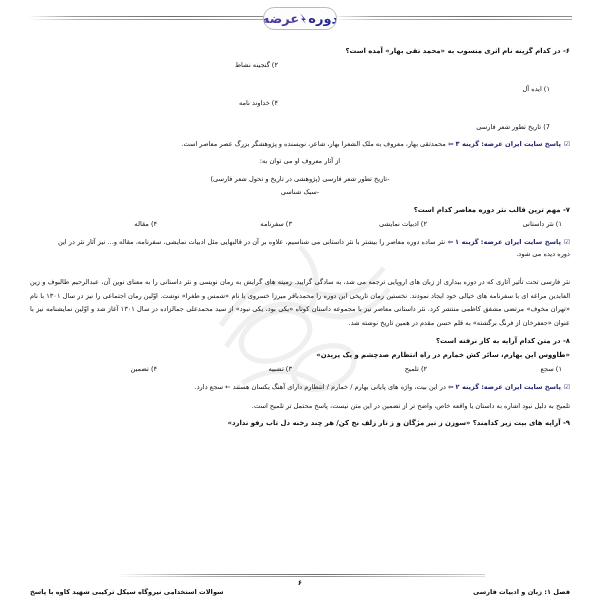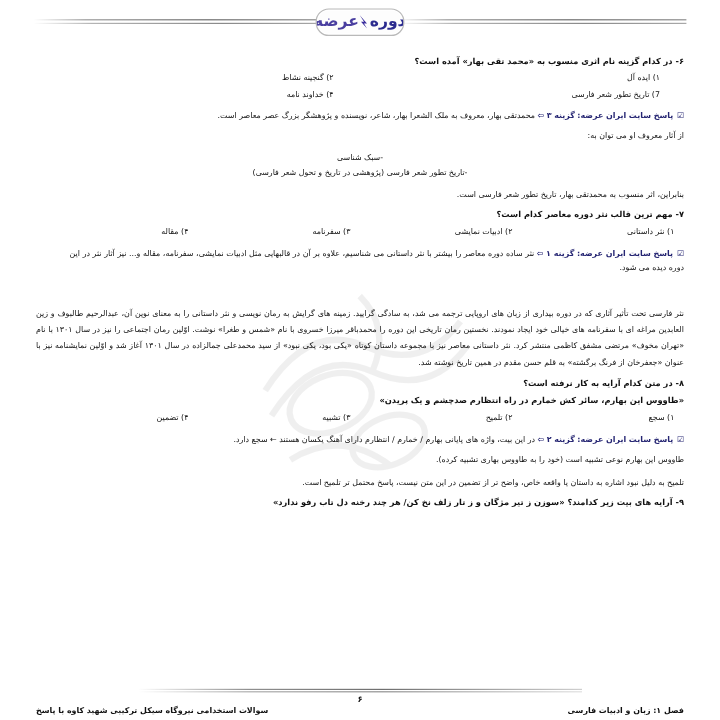--- a/index.html
+++ b/index.html
@@ -126,21 +126,21 @@
   }
 
   
   .opts-2col {
     display: grid;
     grid-template-columns: 1fr 1fr;
     margin-top: 7px;
     row-gap: 7px;
   }
   .opts-2col .opt { font-size: 6.6px; }
-  .opts-2col .opt.col-r { text-align: right; padding-right: 20px; }
+  .opts-2col .opt.col-r { text-align: right; padding-right: 20px; margin-top: 24px; }
   .opts-2col .opt.col-l { text-align: right; padding-right: 22px; }
 
   
   .opts-row {
     display: grid;
     grid-template-columns: repeat(4, 1fr);
     margin-top: 7px;
     direction: rtl;
   }
   .opts-row .opt {
@@ -163,21 +163,21 @@
   }
   .ans .cbox {
     font-weight: bold;
     color: #262673;
     margin-left: 1px;
   }
   .ans .optref { font-weight: bold; color: #262673; }
   .ans .arrow { font-weight: bold; color: #262673; }
 
   .para {
-    margin-top: 26px;
+    margin-top: 16px;
     font-size: 6.6px;
     text-align: justify;
     text-align-last: right;
     line-height: 2.05;
   }
 
   .note {
     margin-top: 7px;
     font-size: 6.6px;
     text-align: justify;
@@ -187,20 +187,21 @@
 
   .works {
     margin-top: 6px;
     text-align: center;
     font-size: 6.6px;
     line-height: 1.95;
   }
   .works div { text-align: center; }
 
   .center-line {
+    text-align: center;
     font-size: 6.6px;
     margin-top: 6px;
     line-height: 1.7;
   }
 
   
   .footer {
     position: absolute;
     left: 0; right: 0;
     bottom: 4px;
@@ -289,25 +290,24 @@
         <span class="cbox">☑</span>
         <span class="lead">پاسخ سایت ایران عرضه:</span>
         <span class="optref">گزینه ۳</span>
         <span class="arrow">⇦</span>
         <span>محمدتقی بهار، معروف به ملک الشعرا بهار، شاعر، نویسنده و پژوهشگر بزرگ عصر معاصر است.</span>
       </div>
 
       <div class="center-line">از آثار معروف او می توان به:</div>
 
       <div class="works">
+        <div>-تاریخ تطور شعر فارسی (پژوهشی در تاریخ و تحول شعر فارسی)</div>
         <div>-سبک شناسی</div>
-        <div>-تاریخ تطور شعر فارسی (پژوهشی در تاریخ و تحول شعر فارسی)</div>
-      </div>
-
-      <div class="center-line">بنابراین، اثر منسوب به محمدتقی بهار، تاریخ تطور شعر فارسی است.</div>
+      </div>
+
     </div>
 
     <div>
       <div class="q-title">۷- مهم ترین قالب نثر دوره معاصر کدام است؟</div>
 
       <div class="opts-row">
         <div class="opt">۱) نثر داستانی</div>
         <div class="opt">۲) ادبیات نمایشی</div>
         <div class="opt">۳) سفرنامه</div>
         <div class="opt">۴) مقاله</div>
@@ -336,21 +336,20 @@
       </div>
 
       <div class="ans">
         <span class="cbox">☑</span>
         <span class="lead">پاسخ سایت ایران عرضه:</span>
         <span class="optref">گزینه ۲</span>
         <span class="arrow">⇦</span>
         <span>در این بیت، واژه های پایانی بهارم / خمارم / انتظارم دارای آهنگ یکسان هستند ← سجع دارد.</span>
       </div>
 
-      <div class="center-line">طاووس این بهارم نوعی تشبیه است (خود را به طاووس بهاری تشبیه کرده).</div>
       <div class="note">تلمیح به دلیل نبود اشاره به داستان یا واقعه خاص، واضح تر از تضمین در این متن نیست، پاسخ محتمل تر تلمیح است.</div>
     </div>
 
     <div>
       <div class="q-title">۹- آرایه های بیت زیر کدامند؟ «سوزن ز تیر مژگان و ز تار زلف نخ کن/ هر چند رخنه دل تاب رفو ندارد»</div>
     </div>
 
   </div>
 
   <div class="footer">

